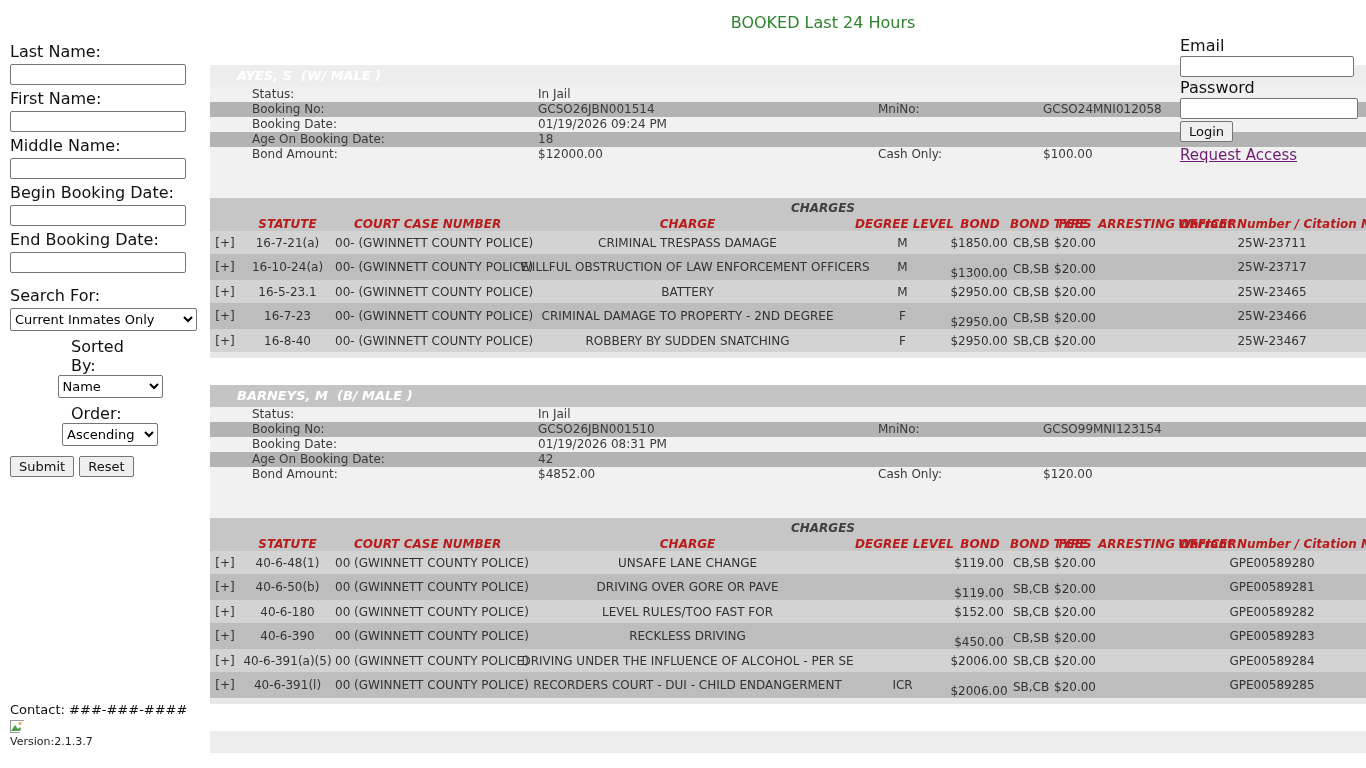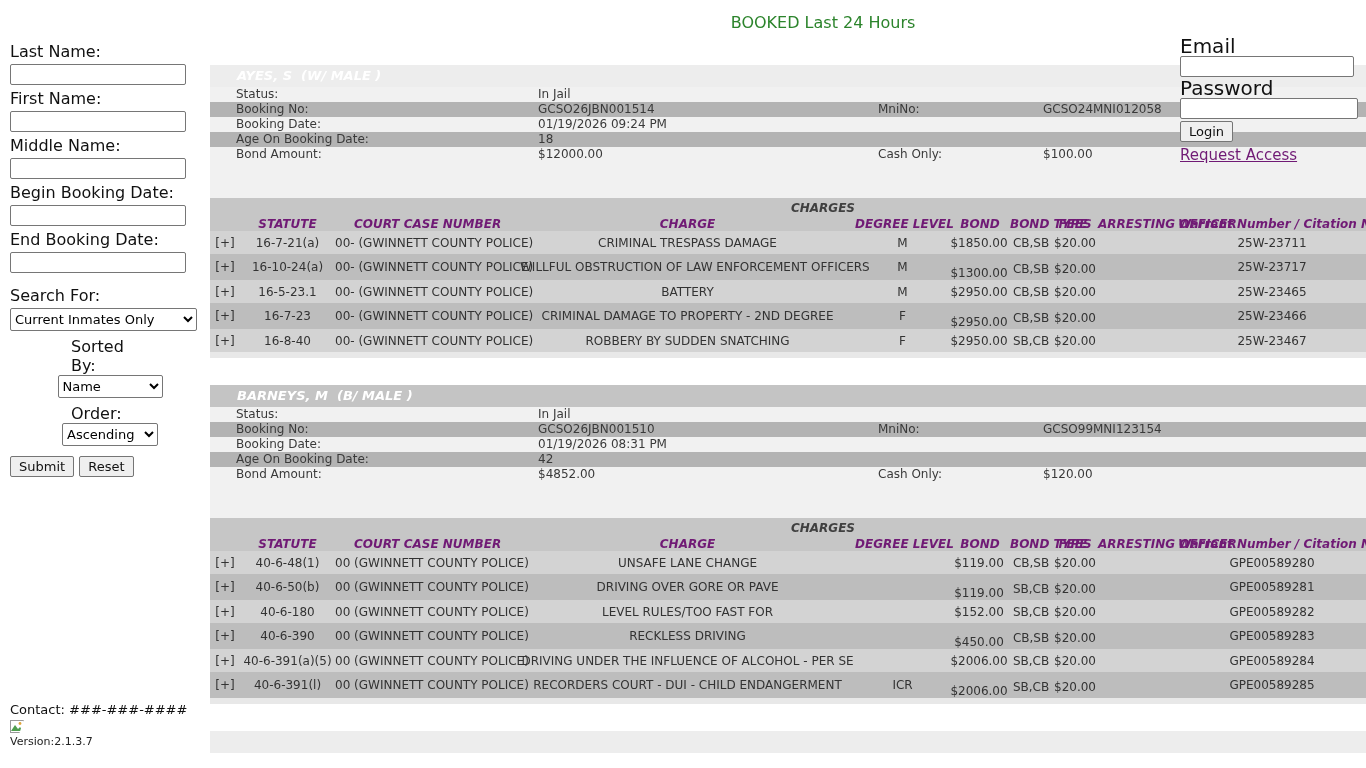--- a/index.html
+++ b/index.html
@@ -46,50 +46,50 @@
     height:22px; line-height:22px; padding-left:27px;
     font-size:13px; font-weight:bold; font-style:italic; color:#ffffff;
     white-space:pre; overflow:hidden;
   }
   .name-light { background:#ededed; }
   .name-dark  { background:#c4c4c4; }
 
   .info { font-size:12px; }
   .info-row { display:flex; height:15px; line-height:15px; align-items:center; }
   .info-row.stripe { background:#b3b3b3; }
-  .info-row .c1 { width:328px; padding-left:26px; }
+  .info-row .c1 { width:328px; padding-left:42px; }
   .info-row .c2 { width:340px; }
   .info-row .c3 { width:165px; }
   .info-row .c4 { flex:1; }
   .info-pad { height:36px; }
 
   
   table.charges { width:1156px; border-collapse:collapse; table-layout:fixed; background:#c6c6c6; }
   table.charges th, table.charges td { padding:0; white-space:nowrap; overflow:visible; }
   .charges-title-row th {
     height:20px; padding-top:3px; font-size:12px; font-weight:bold; font-style:italic;
     color:#404040; text-align:right; vertical-align:middle;
   }
   .col-heads th {
-    font-size:12px; font-weight:bold; font-style:italic; color:#701a75; text-align:center;
+    font-size:12px; font-weight:bold; font-style:italic; color:#b91c1c; text-align:center;
     vertical-align:middle; line-height:13px; padding:2px 0 5px 0; white-space:normal;
   }
   .charge-row td { height:23px; font-size:12px; color:#333; text-align:center; vertical-align:middle; }
   .charge-row { background:#d3d3d3; }
   .charge-row.dark { background:#bdbdbd; }
   .charge-row.tall td { height:26px; }
   .charge-row td.bond { padding-right:2px; }
   .charge-row.tall td.bond { vertical-align:top; padding-top:12px; }
   .charge-row.tall td.bondtype, .charge-row.tall td.fees { vertical-align:bottom; padding-bottom:4px; }
   .charge-row td.expand { cursor:pointer; }
   .table-strip { height:6px; background:#e8e8e8; }
 
   
   .login-panel { position:absolute; left:1180px; top:36px; width:186px; z-index:5; }
-  .login-label { font-size:20px; color:#111; line-height:20px; }
+  .login-label { font-size:16px; color:#111; line-height:20px; }
   .login-input { height:21px; border:1px solid #767676; border-radius:2px; background:#fff;
     font-size:13px; padding:0 3px; display:block; }
   .login-input.email { width:174px; margin-bottom:1px; }
   .login-input.password { width:178px; margin-bottom:2px; }
   .request-access { display:inline-block; margin-top:4px; color:#701a75; font-size:15px;
     text-decoration:underline; cursor:pointer; }
 </style>
 </head>
 <body>
 

